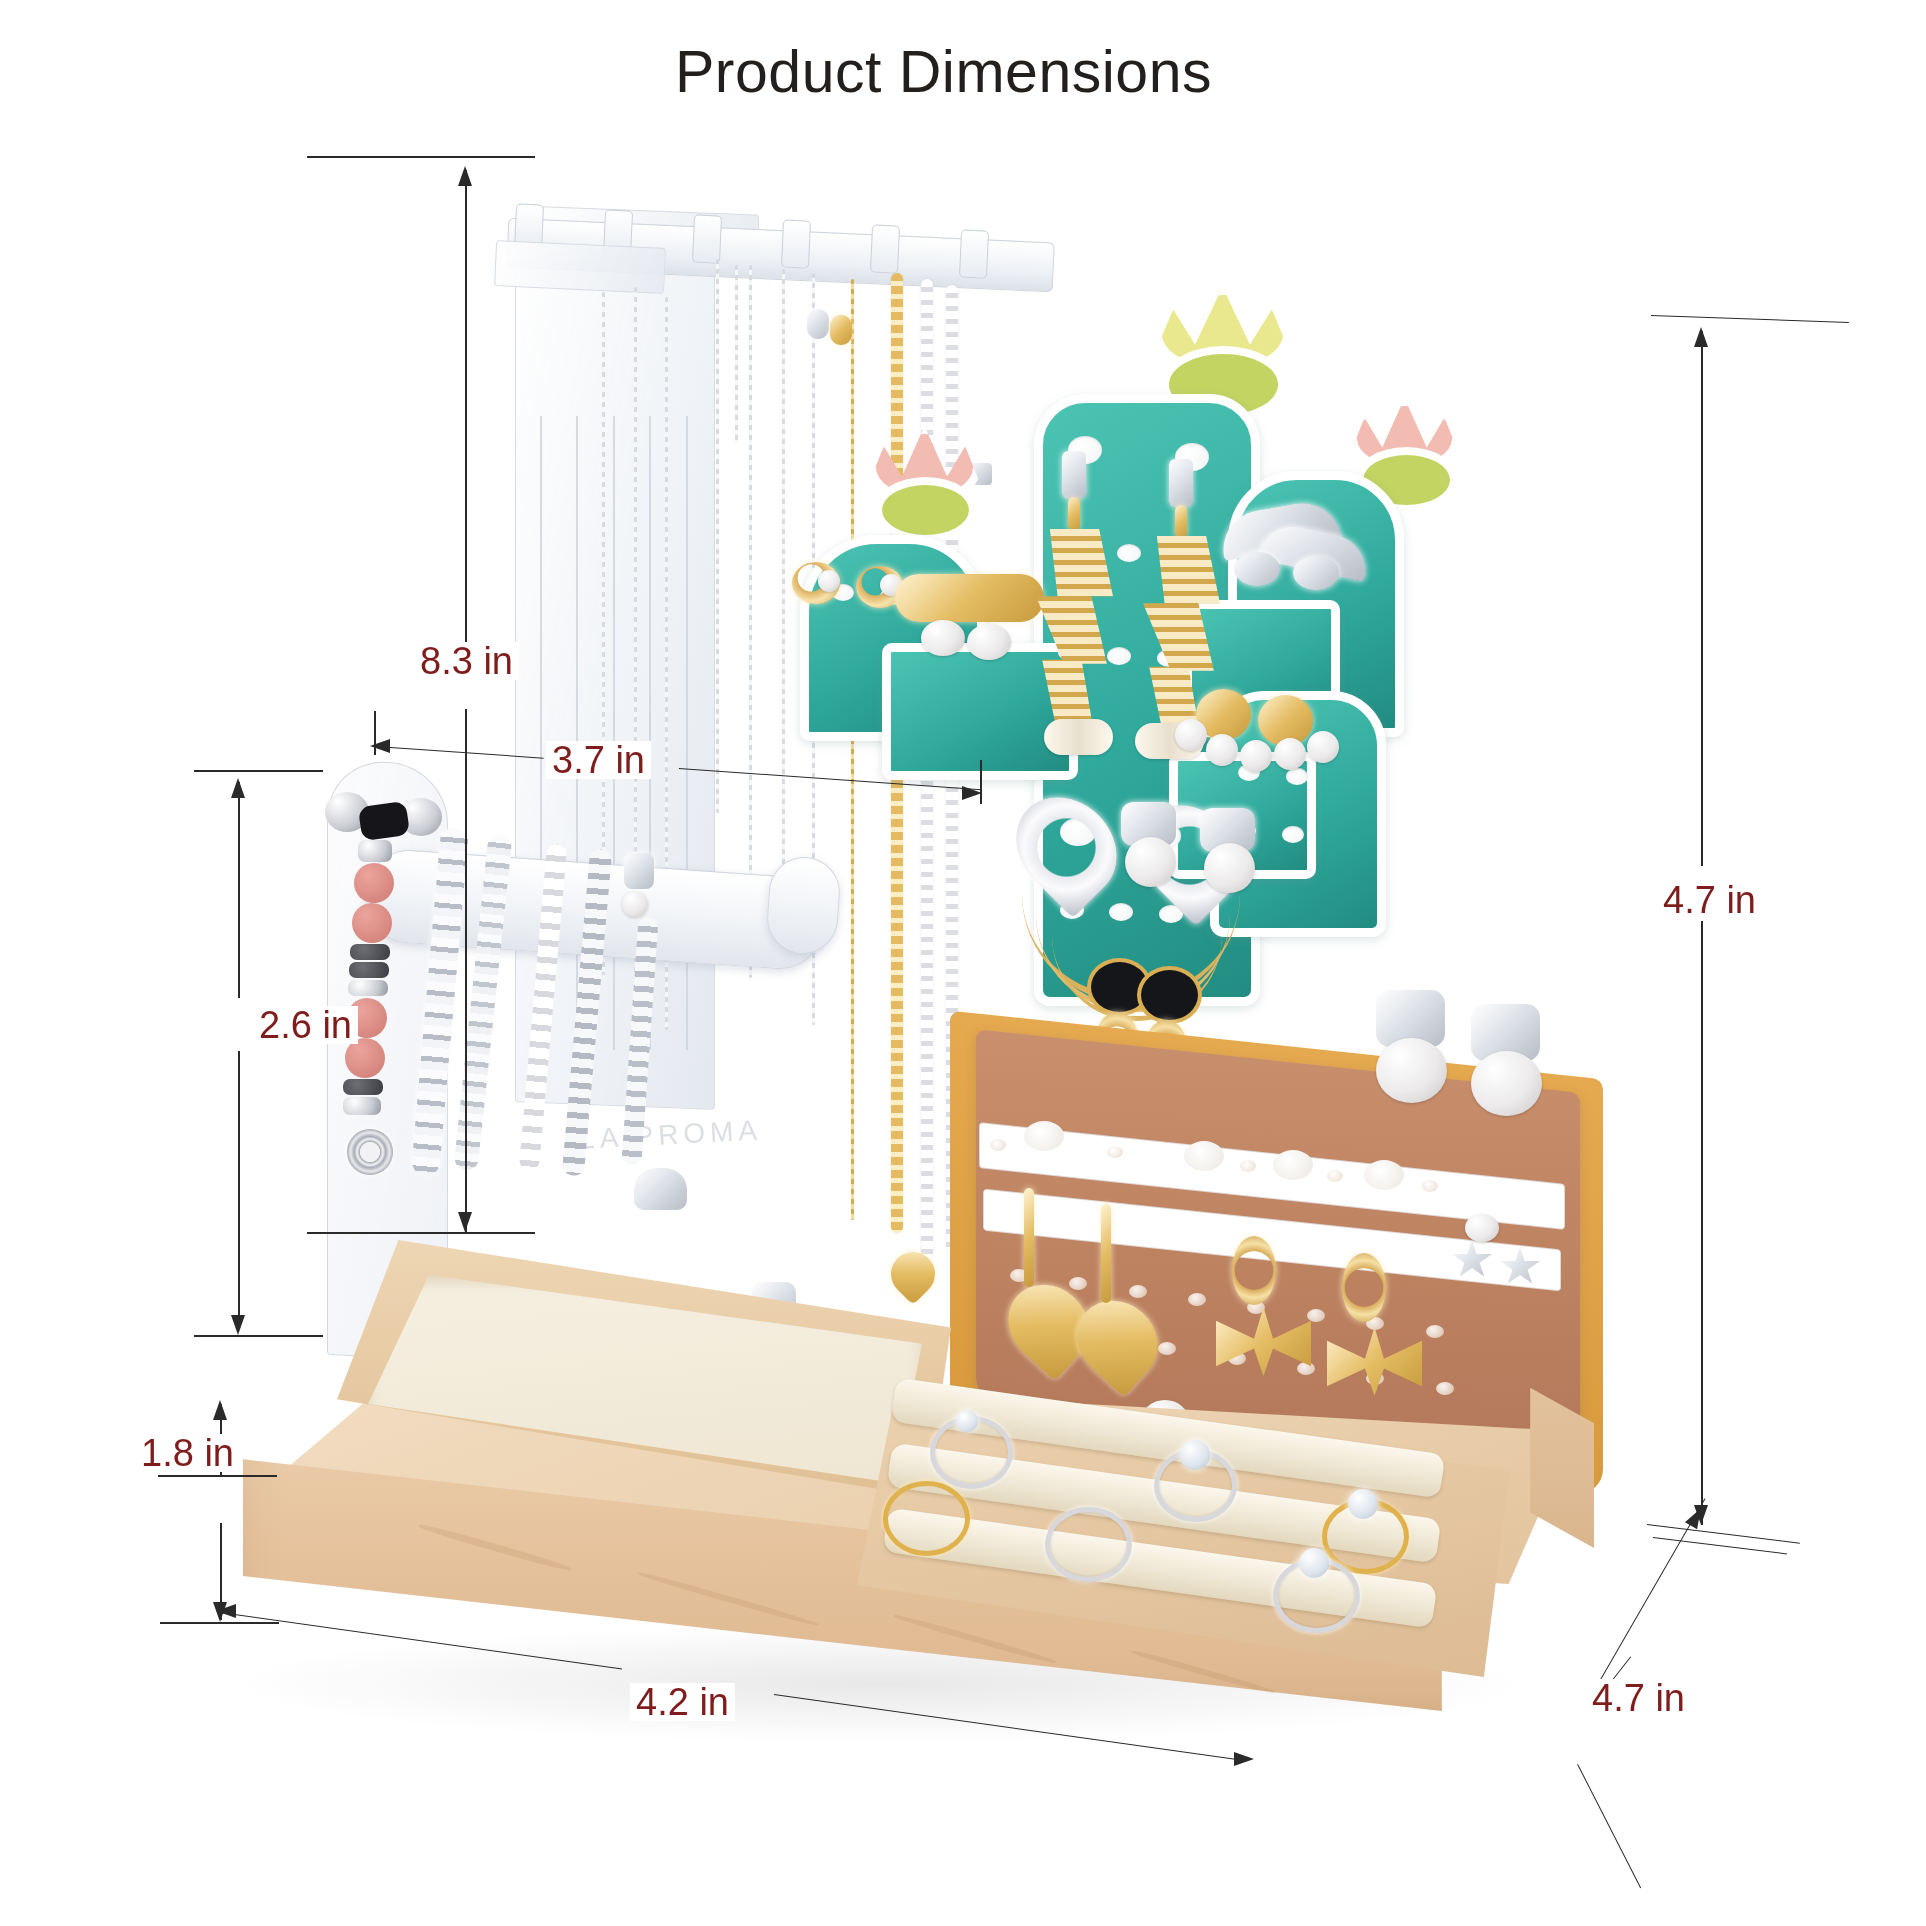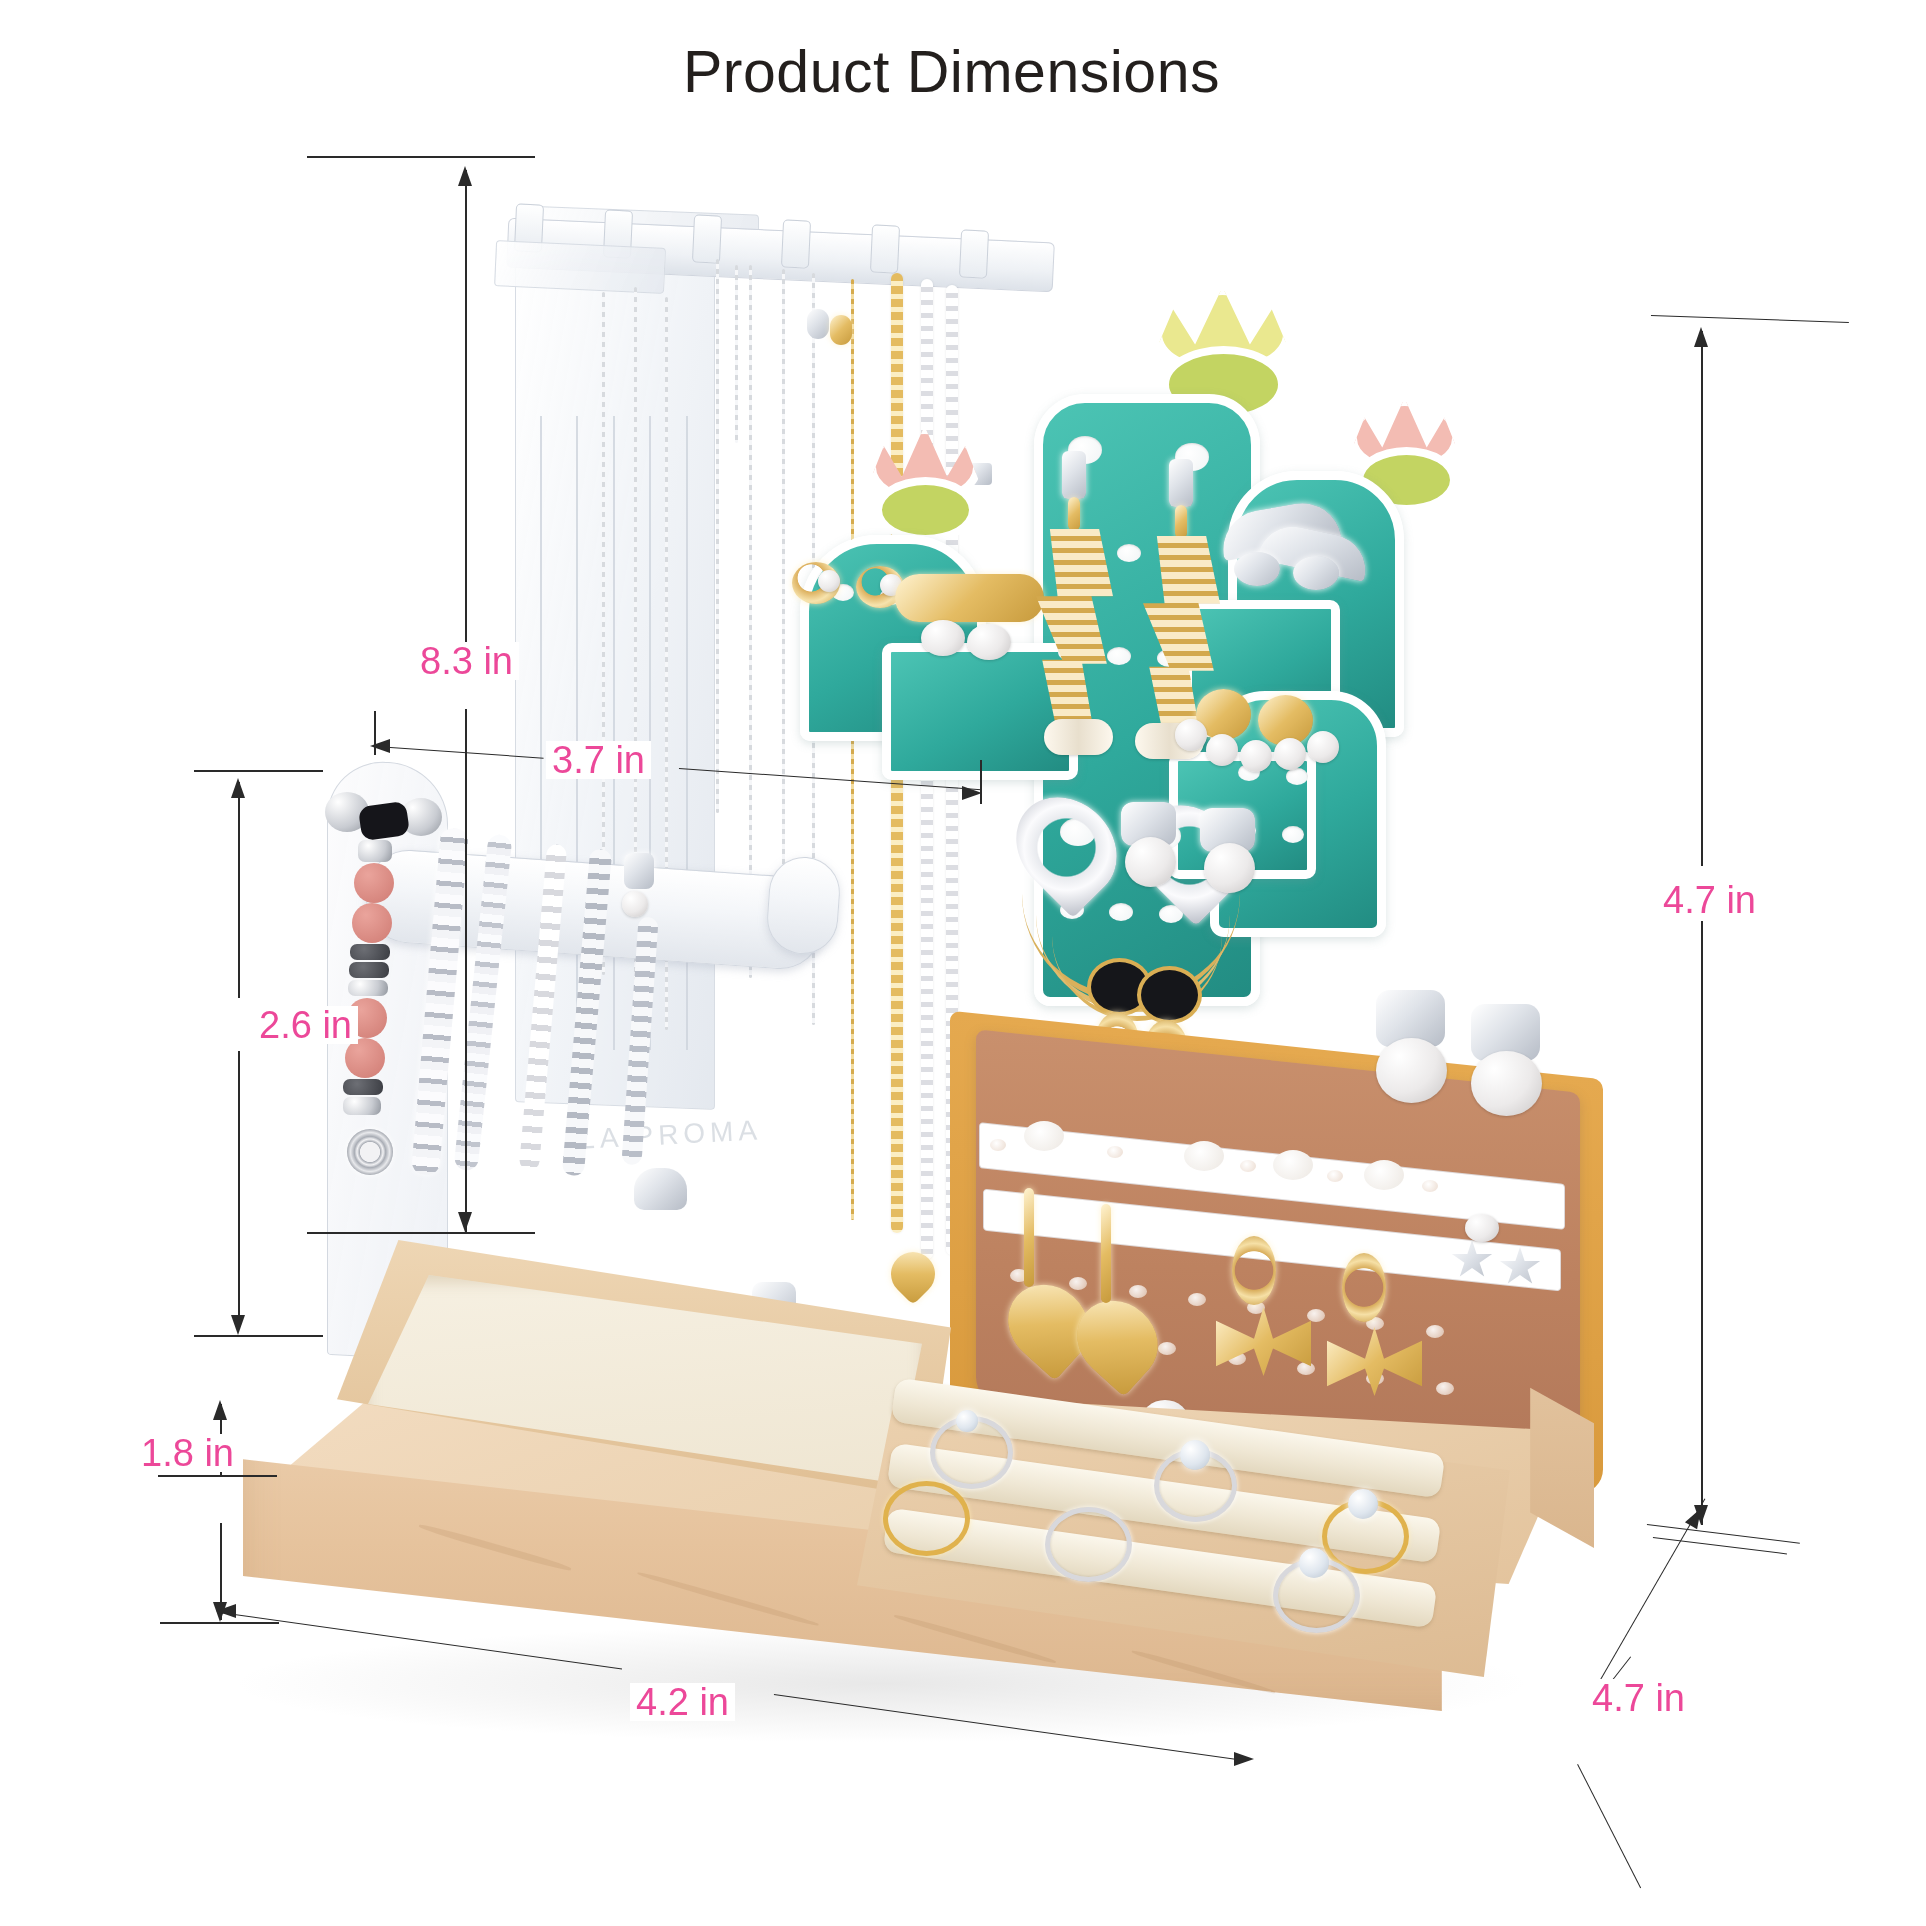--- a/index.html
+++ b/index.html
@@ -6,33 +6,33 @@
   html,body{margin:0;padding:0;background:#fff;}
   body{
     width:1927px;height:1927px;overflow:hidden;position:relative;
     font-family:"Liberation Sans", sans-serif;
     -webkit-font-smoothing:antialiased;
   }
   #stage{position:absolute;left:0;top:0;width:1927px;height:1927px;background:#ffffff;}
 
   
   .title{
-    position:absolute;left:16px;top:38px;width:1871px;text-align:center;
+    position:absolute;left:8px;top:38px;width:1871px;text-align:center;
     font-family:"Liberation Sans", sans-serif;
     font-size:59px;font-weight:400;color:#231f1d;letter-spacing:0.5px;
   }
   .subtitle{
     position:absolute;left:0;top:131px;width:1927px;text-align:center;
     font-family:"Liberation Serif", serif;
     font-size:42px;font-weight:400;color:#231f1d;letter-spacing:0.5px;
   }
 
   
   .dimlabel{
-    position:absolute;white-space:nowrap;color:#ec4899;
+    position:absolute;white-space:nowrap;color:#7f1d1d;
     font-family:"Liberation Sans", sans-serif;
     font-size:38px;font-weight:400;background:#fff;padding:0 6px;
     line-height:1;
   }
   .dimline{position:absolute;background:#2a2a2a;}
   .vline{width:1.6px;}
   .hline{height:1.6px;}
   .slant{position:absolute;height:0;border-top:1.6px solid #2a2a2a;transform-origin:0 0;}
   .arrow{position:absolute;width:0;height:0;}
   .arrow-up{border-left:7px solid transparent;border-right:7px solid transparent;border-bottom:20px solid #2a2a2a;}

